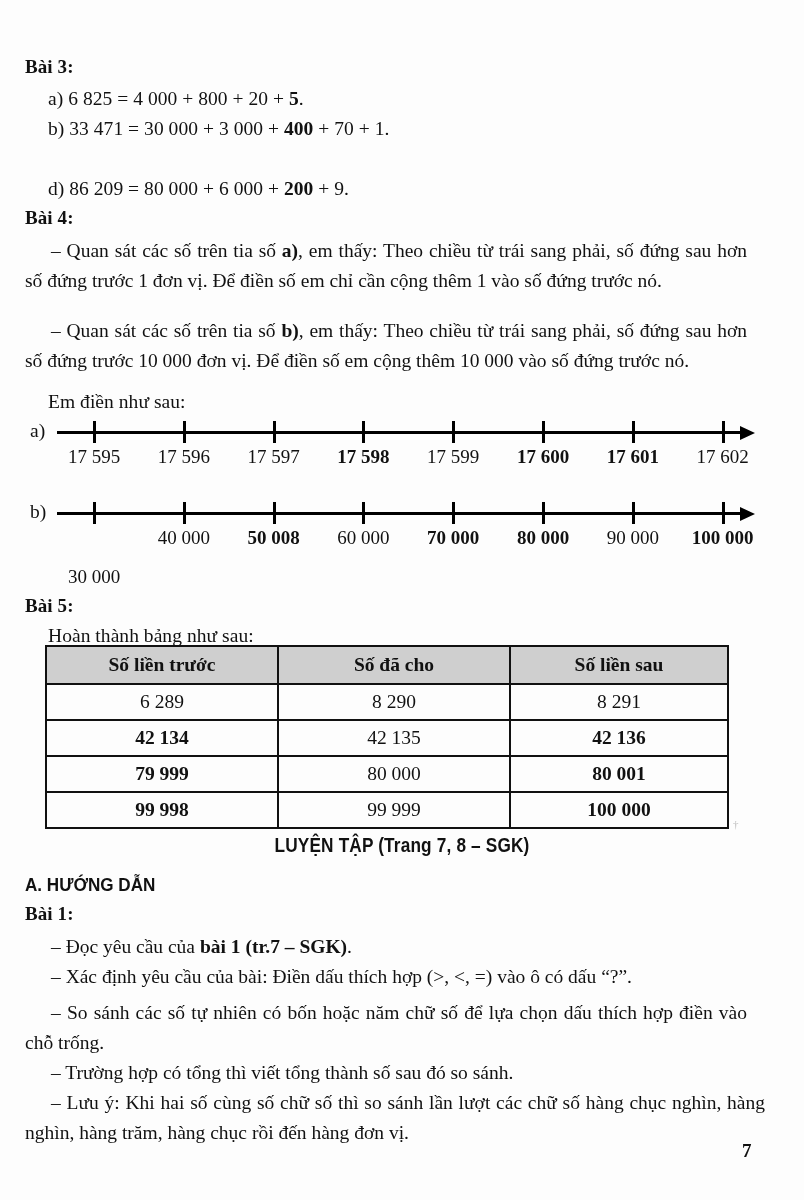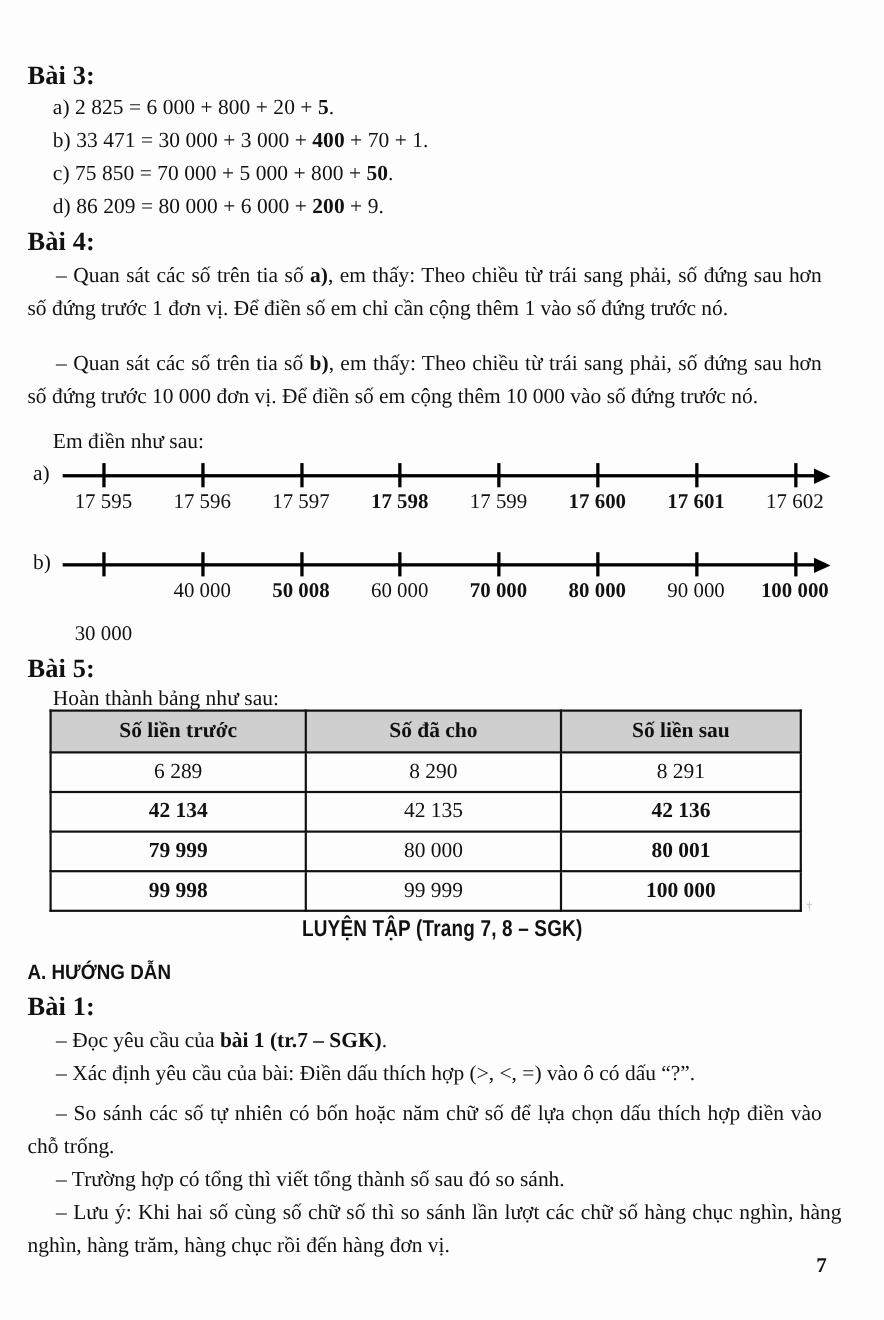--- a/index.html
+++ b/index.html
@@ -20,21 +20,21 @@
     left: 0; top: 0;
     width: 804px;
     height: 1200px;
     background: #fdfdfd;
   }
 
   
   .bai-head {
     position: absolute;
     font-weight: bold;
-    font-size: 24px;
+    font-size: 19px;
     letter-spacing: 0.1px;
     white-space: nowrap;
   }
   .line {
     position: absolute;
     font-size: 19.5px;
     white-space: nowrap;
     letter-spacing: 0.05px;
   }
   .para {
@@ -135,27 +135,24 @@
   }
 </style>
 </head>
 <body>
 
 <div class="page">
 
   <div class="bai-head" style="left:25px; top:56px;">Bài 3:</div>
 
   <div class="line" style="left:48px; top:88px;">
-    <span>a) 2 825 = 6 000 + 800 + 20 + </span><b>5</b><span>.</span>
+    <span>a) 6 825 = 4 000 + 800 + 20 + </span><b>5</b><span>.</span>
   </div>
   <div class="line" style="left:48px; top:118px;">
     <span>b) 33 471 = 30 000 + 3 000 + </span><b>400</b><span> + 70 + 1.</span>
-  </div>
-  <div class="line" style="left:48px; top:148px;">
-    <span>c) 75 850 = 70 000 + 5 000 + 800 + </span><b>50</b><span>.</span>
   </div>
   <div class="line" style="left:48px; top:178px;">
     <span>d) 86 209 = 80 000 + 6 000 + </span><b>200</b><span> + 9.</span>
   </div>
 
   <div class="bai-head" style="left:25px; top:207px;">Bài 4:</div>
 
   <div class="para" style="left:25px; top:236px; width:722px;">
     <span class="ind"></span><span>– Quan sát các số trên tia số </span><b>a)</b><span>, em thấy: Theo chiều từ trái sang phải, số đứng sau hơn số đứng trước 1 đơn vị. Để điền số em chỉ cần cộng thêm 1 vào số đứng trước nó.</span>
   </div>

